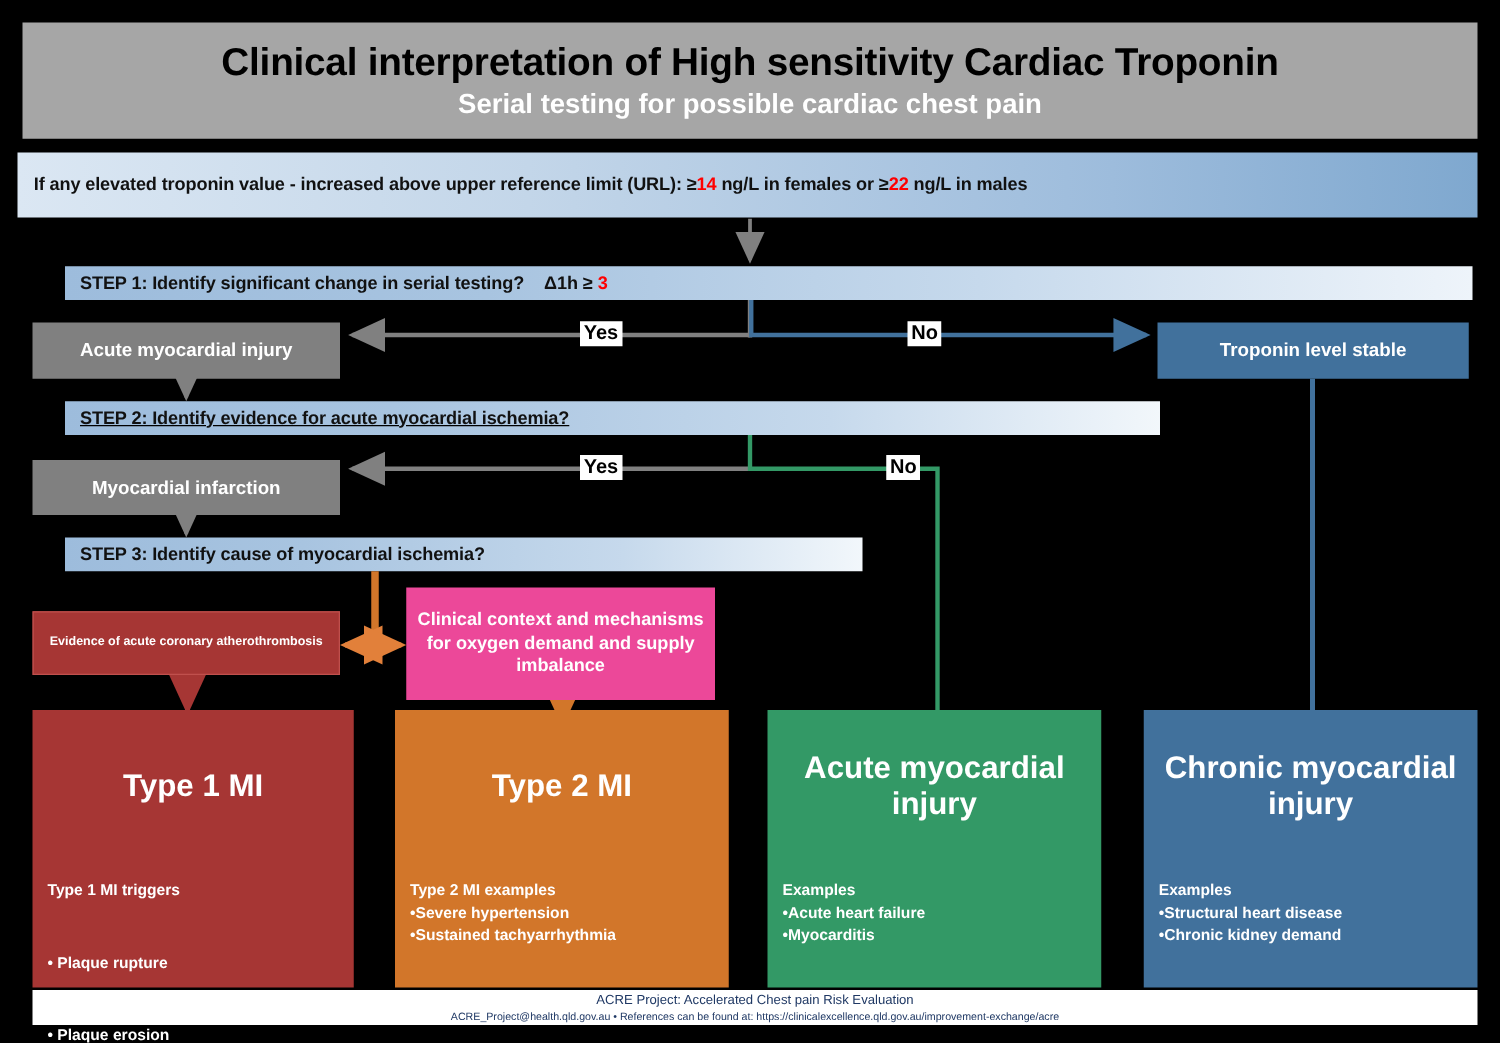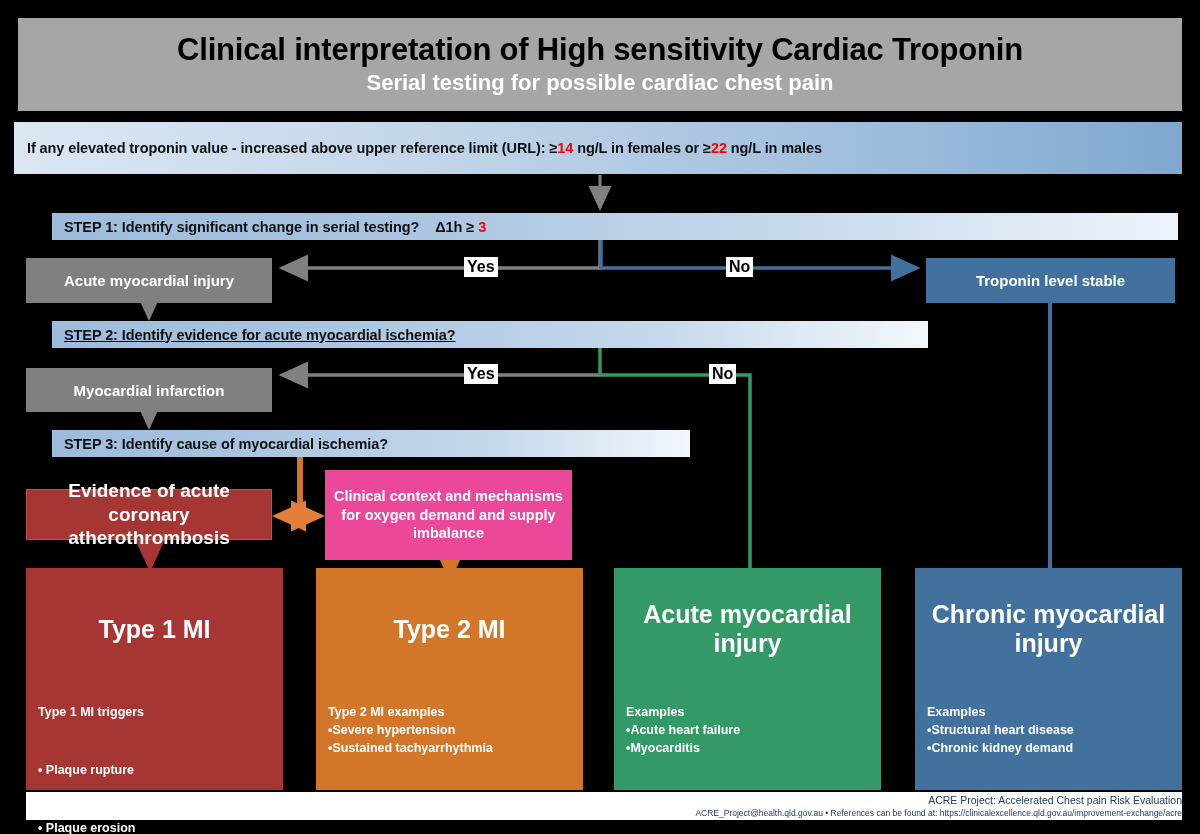--- a/index.html
+++ b/index.html
@@ -69,21 +69,21 @@
     background:#41719c;display:flex;align-items:center;justify-content:center;
   }
   #stable-box span{font-size:15px;font-weight:bold;color:#fff;text-align:center;}
 
   
   #evidence-box{
     position:absolute;left:26px;top:489px;width:246px;height:51px;
     background:#a63634;border:1px solid #c0504d;box-sizing:border-box;
     display:flex;align-items:center;justify-content:center;text-align:center;
   }
-  #evidence-box span{font-size:19px;font-weight:bold;color:#fff;line-height:1.25;padding:0 6px;}
+  #evidence-box span{font-size:10px;font-weight:bold;color:#fff;line-height:1.25;padding:0 6px;}
   #context-box{
     position:absolute;left:325px;top:470px;width:247px;height:90px;
     background:#ec4899;
     display:flex;align-items:center;justify-content:center;text-align:center;
   }
   #context-box span{font-size:14.5px;font-weight:bold;color:#fff;line-height:1.3;padding:0 8px;}
 
   
   .outcome{
     position:absolute;top:568px;height:222px;
@@ -103,21 +103,21 @@
   #type1{left:26px;width:257px;background:#a63634;}
   #type2{left:316px;width:267px;background:#d2762a;}
   #acutebox{left:614px;width:267px;background:#339966;}
   #chronicbox{left:915px;width:267px;background:#41719c;}
   #type1 .ex .li{ text-indent:0;margin-top:40px; }
 
   
   .footer{
     position:absolute;left:26px;top:792px;width:1156px;height:28px;
     background:#ffffff;display:flex;flex-direction:column;
-    align-items:flex-end;justify-content:center;
+    align-items:center;justify-content:center;
   }
   .footer .l1{font-size:10.5px;color:#1f3864;font-weight:normal;line-height:1.2;}
   .footer .l2{font-size:8.5px;color:#1f3864;font-weight:normal;line-height:1.2;margin-top:1px;}
 
   
   .ynlabel{
     position:absolute;background:#ffffff;color:#000;
     font-size:16px;font-weight:bold;line-height:1;
     padding:2px 3px;
   }

